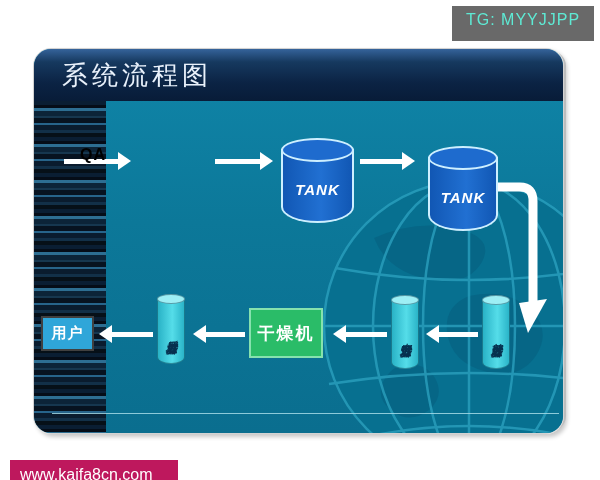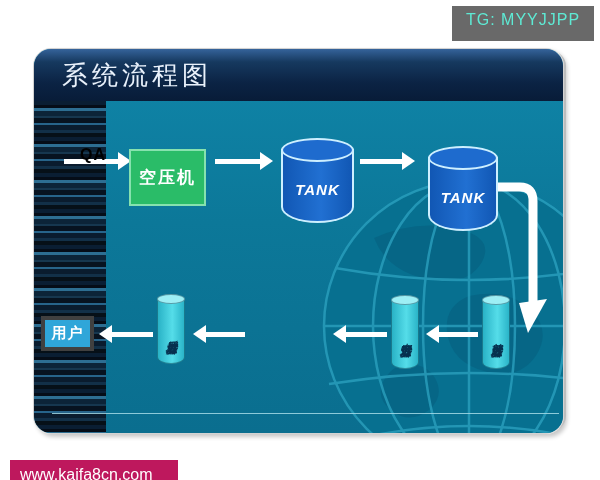--- a/index.html
+++ b/index.html
@@ -35,21 +35,21 @@
   .arr.right::after{content:"";position:absolute;right:-13px;top:-7px;width:0;height:0;
         border:9.5px solid transparent;border-right:none;border-left:13px solid #fff;}
   .arr.left::before{content:"";position:absolute;left:-13px;top:-7px;width:0;height:0;
         border:9.5px solid transparent;border-left:none;border-right:13px solid #fff;}
   .src-label{position:absolute;color:#000000;font-size:16px;font-weight:bold;letter-spacing:1px;}
 
   
   .machine{position:absolute;background:#2abc68;border:2px solid #86e2ae;box-sizing:border-box;
         color:#fff;font-weight:bold;font-size:17px;letter-spacing:2px;
         display:flex;align-items:center;justify-content:center;}
-  .user-box{position:absolute;background:#2fa6d9;border:4px solid #404040;box-sizing:border-box;
+  .user-box{position:absolute;background:#2fa6d9;border:2px solid #404040;box-sizing:border-box;
         color:#fff;font-weight:bold;font-size:15px;letter-spacing:1px;
         display:flex;align-items:center;justify-content:center;}
 
   
   .cyl{position:absolute;font-style:italic;}
   .cyl .c-body{position:absolute;left:0;right:0;bottom:0;box-sizing:border-box;}
   .cyl .c-top{position:absolute;left:0;right:0;top:0;border-radius:50%;box-sizing:border-box;}
   .tank .c-body{top:11px;background:linear-gradient(90deg,#1157b4,#2170d2 55%,#1157b4);
         border:2px solid #cdefff;border-top:none;border-radius:0 0 50% 50%/0 0 16px 16px;}
   .tank .c-top{height:24px;background:#1e6bce;border:2px solid #cdefff;}
@@ -99,23 +99,20 @@
 
     <div class="stripes"></div>
 
     <div class="header">
       <div class="title">系统流程图</div>
     </div>
 
     <div class="arr right" style="left:30px;top:110px;width:54px;"></div>
     <div class="src-label" style="left:46px;top:97px;">QA</div>
 
-    <div class="machine" style="left:95px;top:100px;width:77px;height:57px;">
-      <span>空压机</span>
-    </div>
 
     <div class="arr right" style="left:181px;top:110px;width:45px;"></div>
 
     <div class="cyl tank" style="left:247px;top:89px;width:73px;height:85px;">
       <div class="c-body"></div>
       <div class="c-top"></div>
       <div class="c-label">TANK</div>
     </div>
 
     <div class="arr right" style="left:326px;top:110px;width:42px;"></div>
@@ -140,20 +137,23 @@
     <div class="arr left" style="left:405px;top:283px;width:39px;"></div>
 
     <div class="cyl filter" style="left:357px;top:246px;width:28px;height:74px;">
       <div class="c-body"></div>
       <div class="c-top"></div>
       <div class="c-label">中置过滤器</div>
     </div>
 
     <div class="arr left" style="left:312px;top:283px;width:41px;"></div>
 
+    <div class="machine" style="left:215px;top:259px;width:74px;height:50px;">
+      <span>干燥机</span>
+    </div>
 
     <div class="arr left" style="left:172px;top:283px;width:39px;"></div>
 
     <div class="cyl filter" style="left:123px;top:245px;width:28px;height:70px;">
       <div class="c-body"></div>
       <div class="c-top"></div>
       <div class="c-label">后置过滤器</div>
     </div>
 
     <div class="arr left" style="left:78px;top:283px;width:41px;"></div>

